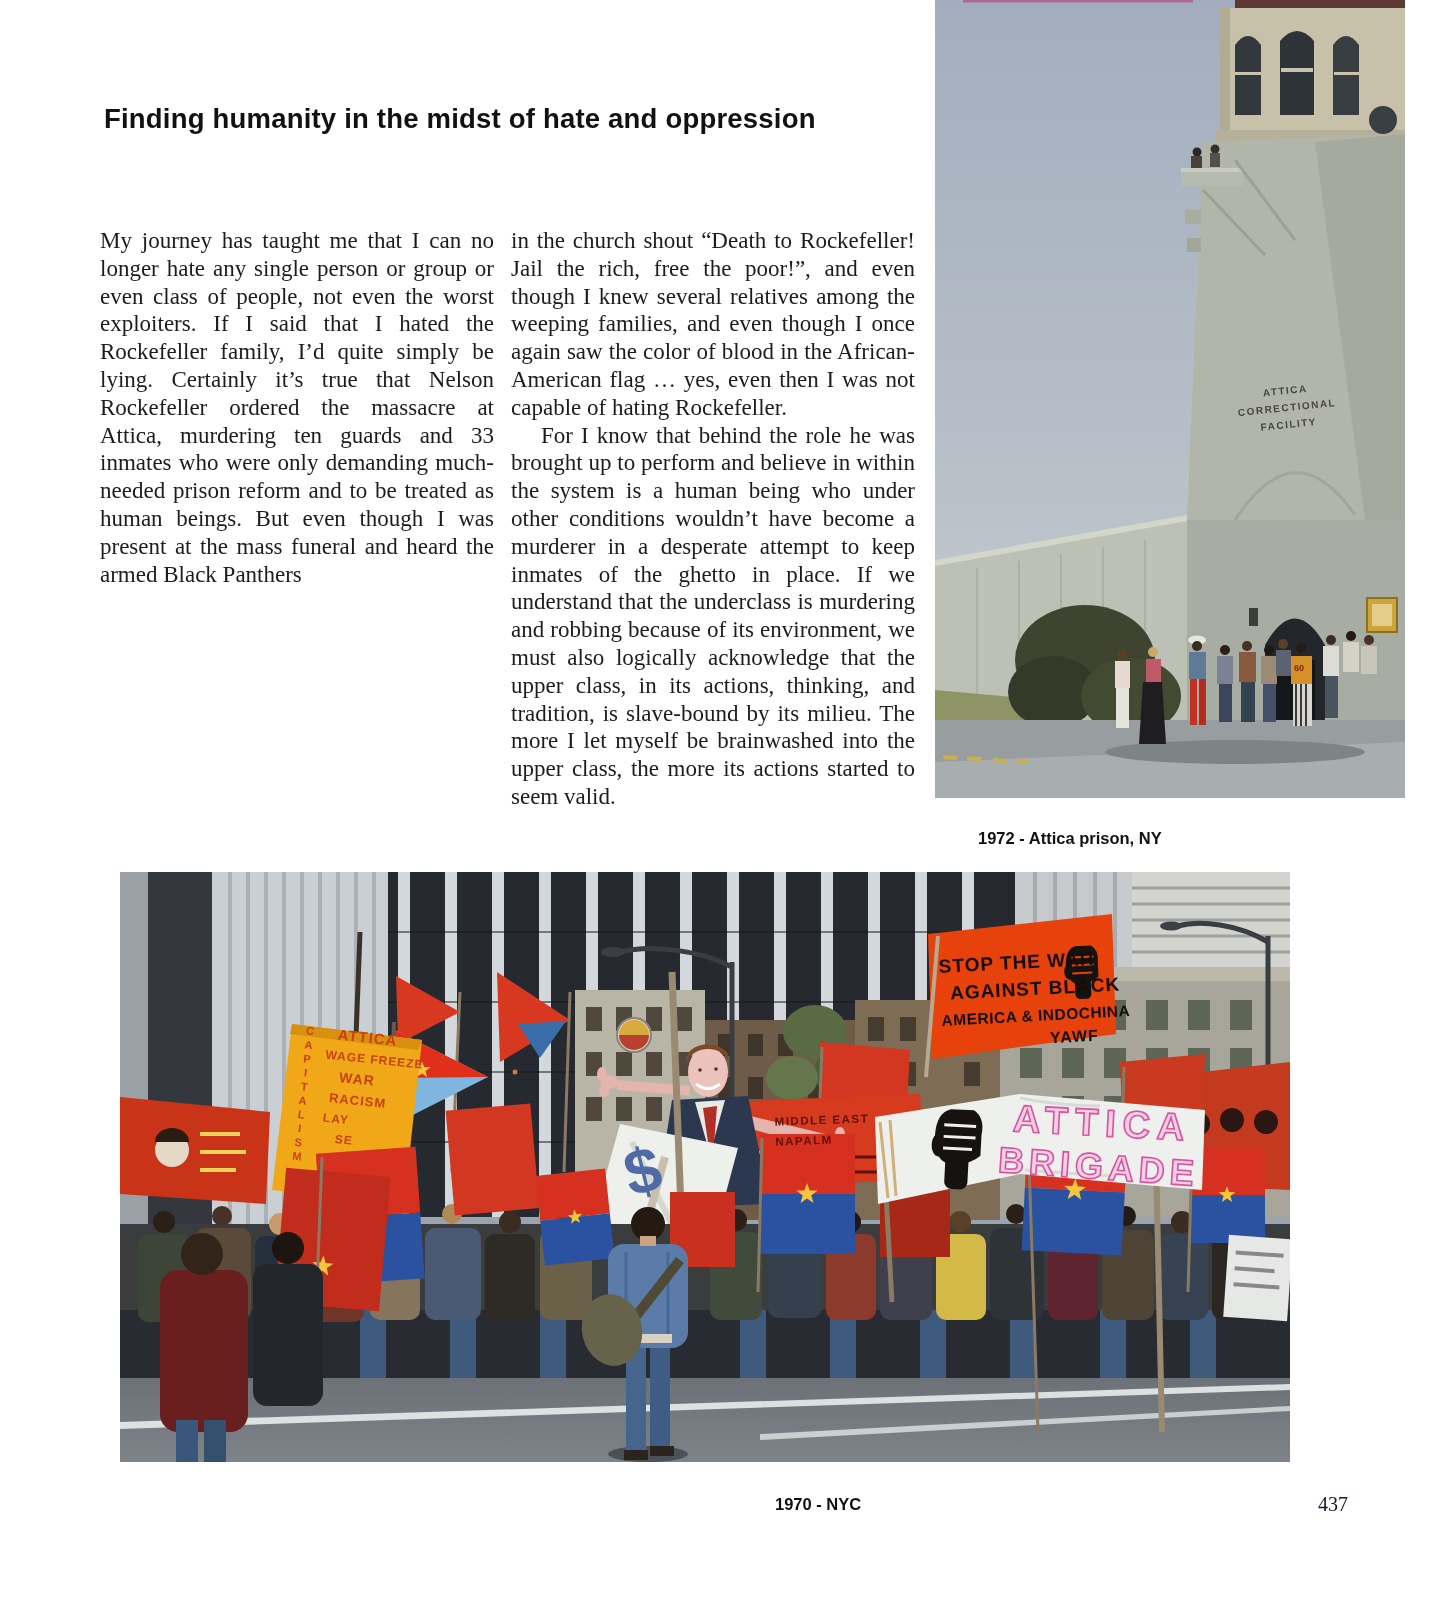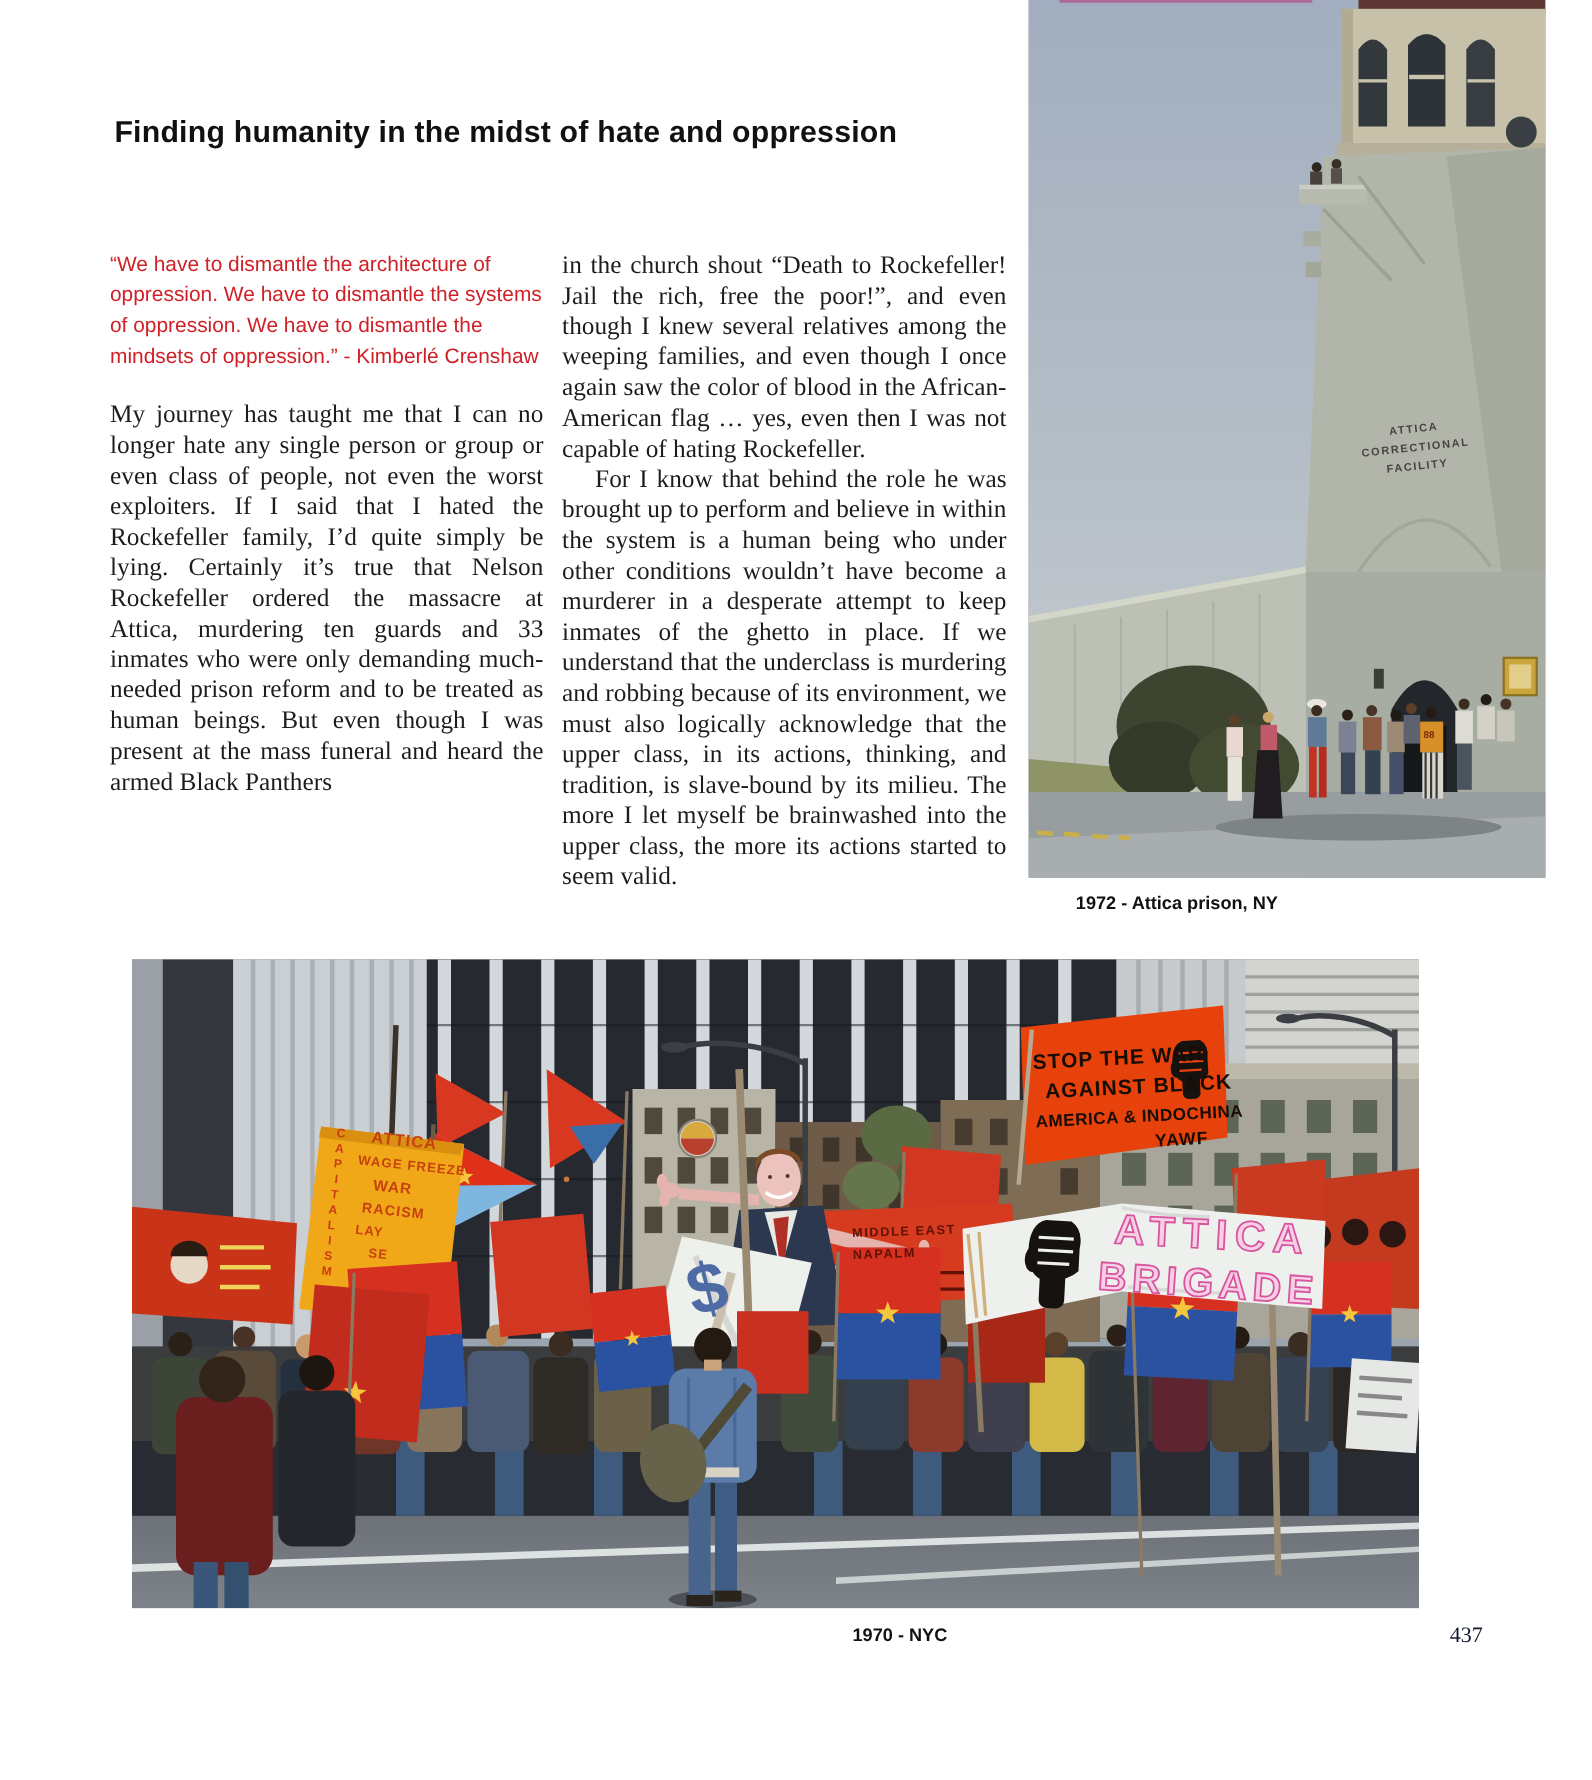--- a/index.html
+++ b/index.html
@@ -1,18 +1,18 @@
 <!DOCTYPE html>
 <html><head>
 <meta charset="utf-8">
 <style>
   html,body{margin:0;padding:0;}
   body{width:1447px;height:1618px;position:relative;background:#ffffff;overflow:hidden;
        font-family:"Liberation Sans", sans-serif;}
-  .abs{position:absolute;}
+  .abs{position:absolute;margin-top:17px;}
   
   .page-title{left:104px;top:86px;font-size:27.5px;font-weight:bold;color:#111;letter-spacing:.2px;}
   .col{position:absolute;top:227px;}
   .col-left{left:100px;width:394px;}
   .col-right{left:511px;width:404px;}
   .quote{font-family:"Liberation Sans",sans-serif;font-size:19px;line-height:28px;color:#cf2127;
          margin:0 0 24px 0;text-align:left;}
   .quote.q2{margin-bottom:26px;}
   .bodytext{font-family:"Liberation Serif",serif;font-size:23px;line-height:27.8px;color:#1c1c1c;
             margin:0;text-align:justify;}
@@ -54,21 +54,20 @@
         font-family:"Liberation Sans",sans-serif;}
   .cap-attica{left:978px;top:812px;}
   .cap-protest{left:775px;top:1478px;}
 </style>
 </head>
 <body>
 
 <h1 class="abs page-title">Finding humanity in the midst of hate and oppression</h1>
 
 <div class="col col-left">
-  <p class="quote">“We have to dismantle the architecture of oppression. We have to dismantle the systems of oppression. We have to dismantle the mindsets of oppression.” - Kimberlé Crenshaw</p>
   <p class="bodytext">My journey has taught me that I can no longer hate any single person or group or even class of people, not even the worst exploiters. If I said that I hated the Rockefeller family, I’d quite simply be lying. Certainly it’s true that Nelson Rockefeller ordered the massacre at Attica, murdering ten guards and 33 inmates who were only demanding much-needed prison reform and to be treated as human beings. But even though I was present at the mass funeral and heard the armed Black Panthers</p>
 </div>
 
 <div class="col col-right">
   <p class="bodytext">in the church shout “Death to Rockefeller! Jail the rich, free the poor!”, and even though I knew several relatives among the weeping families, and even though I once again saw the color of blood in the African-American flag … yes, even then I was not capable of hating Rockefeller.</p>
   <p class="bodytext p2">For I know that behind the role he was brought up to perform and believe in within the system is a human being who under other conditions wouldn’t have become a murderer in a desperate attempt to keep inmates of the ghetto in place. If we understand that the underclass is murdering and robbing because of its environment, we must also logically acknowledge that the upper class, in its actions, thinking, and tradition, is slave-bound by its milieu. The more I let myself be brainwashed into the upper class, the more its actions started to seem valid.</p>
 </div>
 
 <figure class="photo photo-attica" style="margin:0;">
   <svg width="470" height="798" viewBox="0 0 470 798">
@@ -171,21 +170,21 @@
         <rect x="408" y="642" width="16" height="30" fill="#d4d2c6"></rect>
       <circle cx="434" cy="640" r="5" fill="#483226"></circle>
         <rect x="426" y="646" width="16" height="28" fill="#c8c6ba"></rect>
     </g>
   </svg>
   <div class="ov prison-sign">
     <div>ATTICA</div>
     <div>CORRECTIONAL</div>
     <div>FACILITY</div>
   </div>
-  <div class="ov jersey-num">88</div>
+  <div class="ov jersey-num">60</div>
 </figure>
 <div class="abs caption cap-attica">1972 - Attica prison, NY</div>
 
 <figure class="photo photo-protest" style="margin:0;">
   <svg width="1170" height="590" viewBox="0 0 1170 590">
     <defs>
       <polygon id="star5" points="0,-11 2.6,-3.6 10.5,-3.4 4.3,1.4 6.5,8.9 0,4.5 -6.5,8.9 -4.3,1.4 -10.5,-3.4 -2.6,-3.6" fill="#f5c63c"></polygon>
       <linearGradient id="street" x1="0" y1="0" x2="0" y2="1">
         <stop offset="0" stop-color="#60666c"></stop>
           <stop offset="1" stop-color="#7d8389"></stop>

